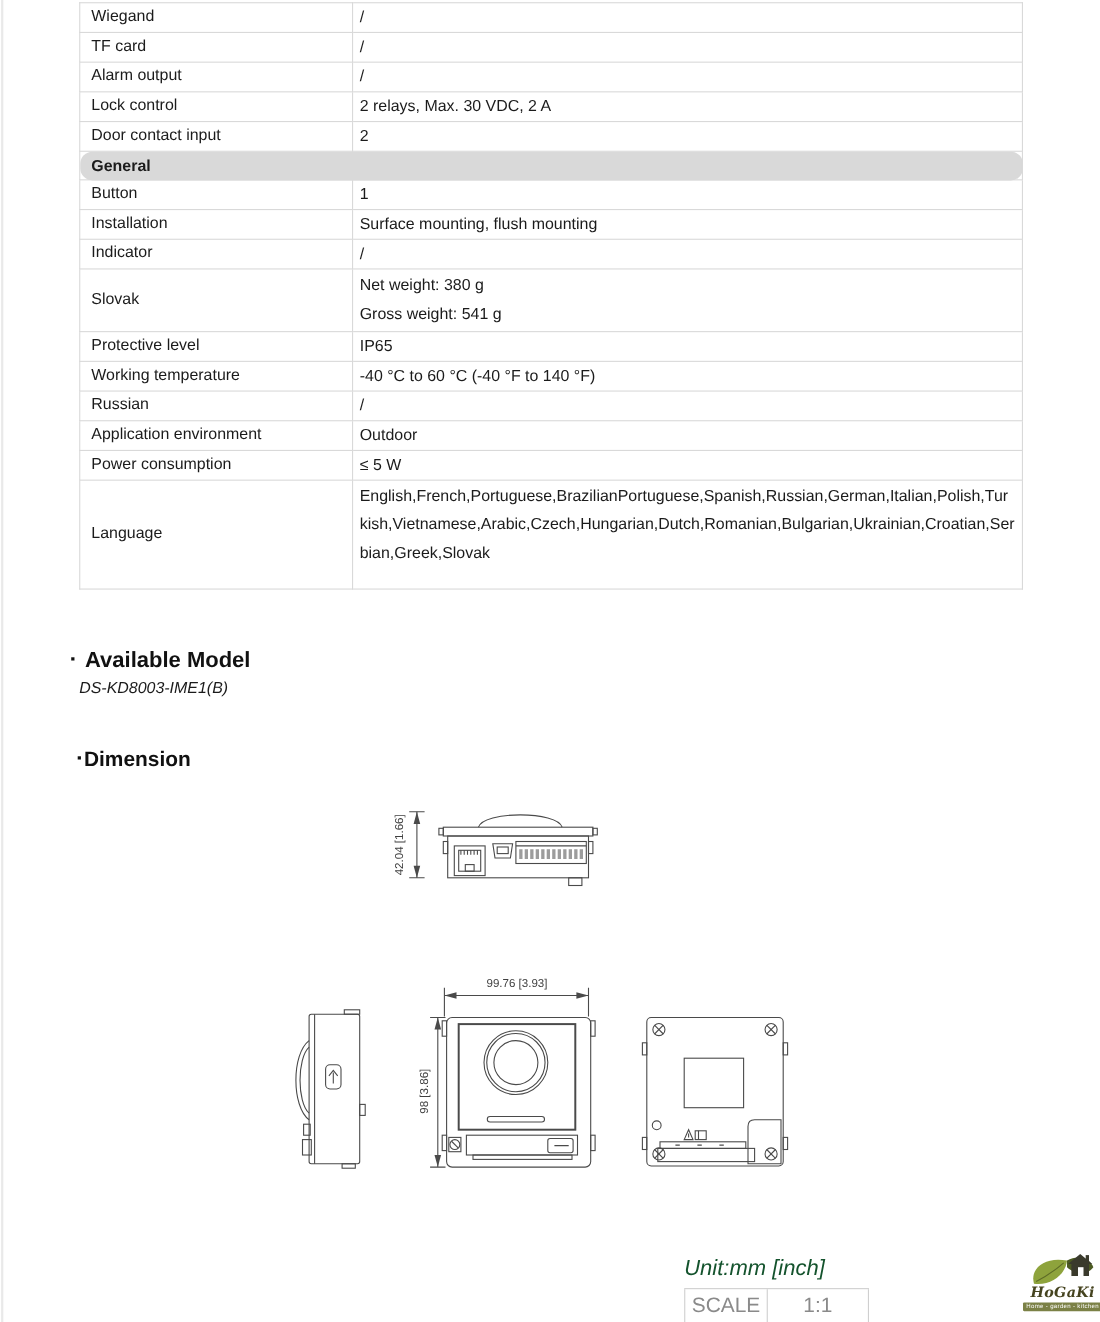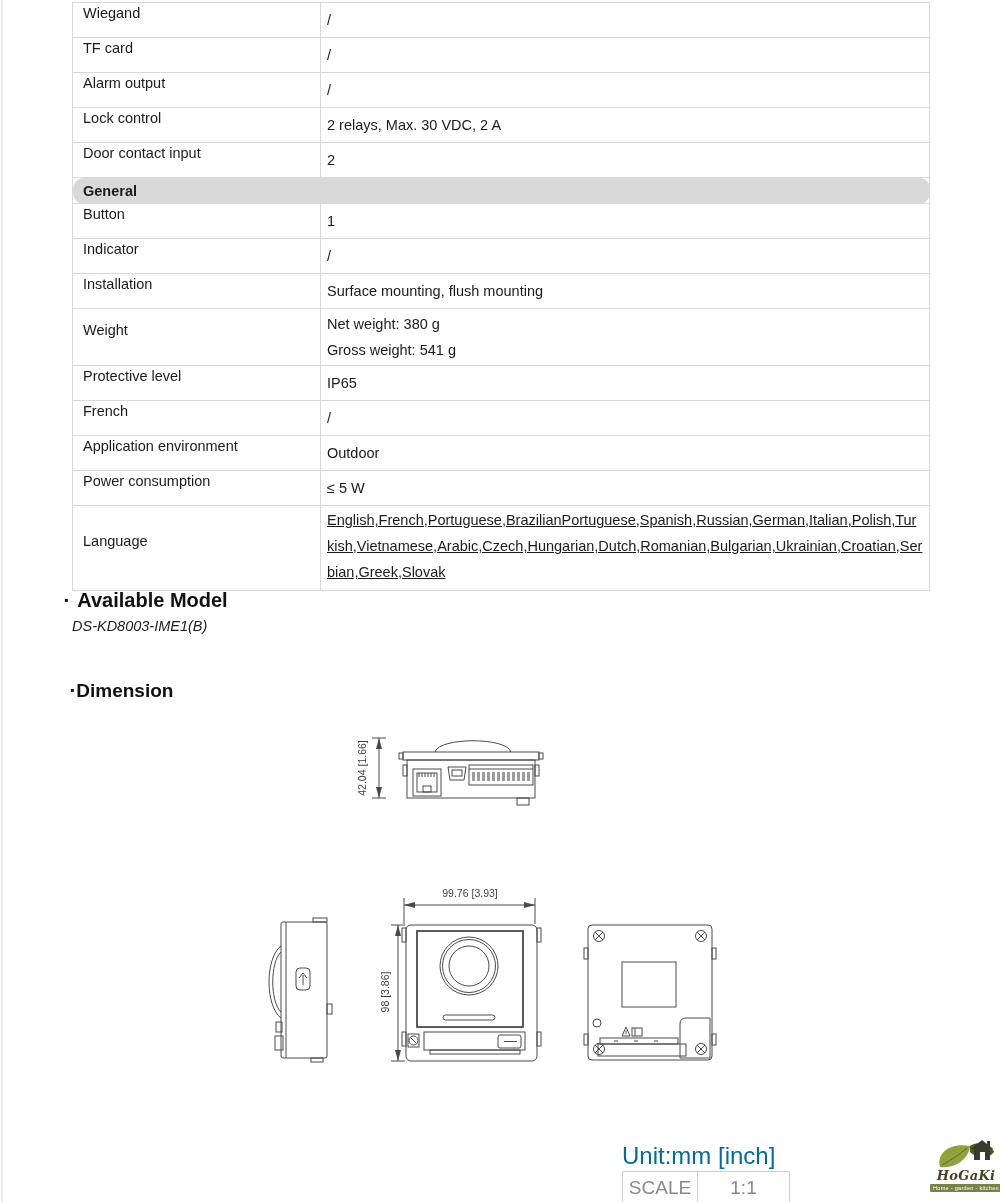--- a/index.html
+++ b/index.html
@@ -9,46 +9,46 @@
     font-family:"Liberation Sans", sans-serif; color:#1b1b1b;
   }
   .page-edge { position:absolute; left:1px; top:0; width:2px; height:100%; background:#e9e9e9; }
 
   
   table.spec-table {
     position:absolute; left:72px; top:2px; width:858px;
     border-collapse:collapse; table-layout:fixed; font-size:14.5px;
   }
   table.spec-table td { border:1px solid #d9d9d9; vertical-align:middle; }
-  td.lbl { width:248px; padding:2px 6px 16px 10px;margin-top:12px; }
+  td.lbl { width:248px; padding:2px 6px 4px 10px;margin-top:12px; }
   td.val { padding:2px 6px; }
   tr.normal { height:27px; }
   tr.section td { background:#d9d9d9; font-weight:700; height:26px; padding:2px 6px 2px 10px;border-radius:11px; }
   td.val .line { line-height:26px; }
-  td.val.wrap { word-break:break-all; line-height:26px; padding-top:1px; padding-bottom:5px;text-decoration:underline; }
+  td.val.wrap { word-break:break-all; line-height:26px; padding-top:1px; padding-bottom:19px; }
 
   
   .am-heading { position:absolute; left:64px; top:589px; font-size:20px; font-weight:700; color:#111; }
   .am-heading .bullet { font-size:12px; vertical-align:3px; margin-right:9px; }
   .am-model { position:absolute; left:72px; top:618px; font-size:14.5px;font-style:italic; }
   .dim-heading { position:absolute; left:70px; top:680px; font-size:19px; font-weight:700; color:#111; }
   .dim-heading .bullet { font-size:12px; vertical-align:3px; margin-right:2px; }
 
   
   svg .ln { stroke:#4a4a4a; stroke-width:1; fill:none; }
   svg .ln2 { stroke:#4a4a4a; stroke-width:1.8; fill:none; }
   svg .fil { fill:#4a4a4a; stroke:none; }
   svg .dimtxt { font-family:"Liberation Sans", sans-serif; font-size:10.5px; fill:#3f3f3f; }
   .svg-top   { position:absolute; left:355px; top:722px; }
   .svg-side  { position:absolute; left:255px; top:906px; }
   .svg-front { position:absolute; left:370px; top:884px; }
   .svg-rear  { position:absolute; left:580px; top:906px; }
 
   
-  .unit-note { position:absolute; left:622px; top:1142px; font-size:24px; color:#0369a1; }
+  .unit-note { position:absolute; left:622px; top:1142px; font-size:20px; color:#14532d;font-style:italic; }
   .scale-table { position:absolute; left:622px; top:1171px; width:168px; height:31px; display:flex;
                  border-top:1px solid #cfcfcf; color:#8a8a8a; font-size:19px; }
   .scale-table .cell { display:flex; align-items:center; justify-content:center; padding-top:2px; }
   .scale-label { width:76px; border-left:1px solid #cfcfcf; border-right:1px solid #cfcfcf; }
   .scale-value { width:92px; border-right:1px solid #cfcfcf; }
 
   
   .logo { position:absolute; left:930px; top:1139px; width:72px; text-align:center; }
   .logo-art { display:block; margin:0 auto; }
   .logo-brand { font-family:"DejaVu Serif", serif; font-style:italic; font-weight:700;
@@ -88,40 +88,44 @@
       <td class="val">2</td>
     </tr>
     <tr class="section">
       <td colspan="2">General</td>
     </tr>
     <tr class="normal">
       <td class="lbl">Button</td>
       <td class="val">1</td>
     </tr>
     <tr class="normal">
-      <td class="lbl">Indicator</td>
-      <td class="val">/</td>
-    </tr>
-    <tr class="normal">
       <td class="lbl">Installation</td>
       <td class="val">Surface mounting, flush mounting</td>
     </tr>
+    <tr class="normal">
+      <td class="lbl">Indicator</td>
+      <td class="val">/</td>
+    </tr>
     <tr>
-      <td class="lbl">Weight</td>
+      <td class="lbl">Slovak</td>
       <td class="val">
         <div class="line">Net weight: 380 g</div>
         <div class="line">Gross weight: 541 g</div>
       </td>
     </tr>
     <tr class="normal">
       <td class="lbl">Protective level</td>
       <td class="val">IP65</td>
     </tr>
     <tr class="normal">
-      <td class="lbl">French</td>
+      <td class="lbl">Working temperature</td>
+      <td class="val">-40 °C to 60 °C (-40 °F to 140 °F)</td>
+    </tr>
+    <tr class="normal">
+      <td class="lbl">Russian</td>
       <td class="val">/</td>
     </tr>
     <tr class="normal">
       <td class="lbl">Application environment</td>
       <td class="val">Outdoor</td>
     </tr>
     <tr class="normal">
       <td class="lbl">Power consumption</td>
       <td class="val">≤ 5 W</td>
     </tr>

